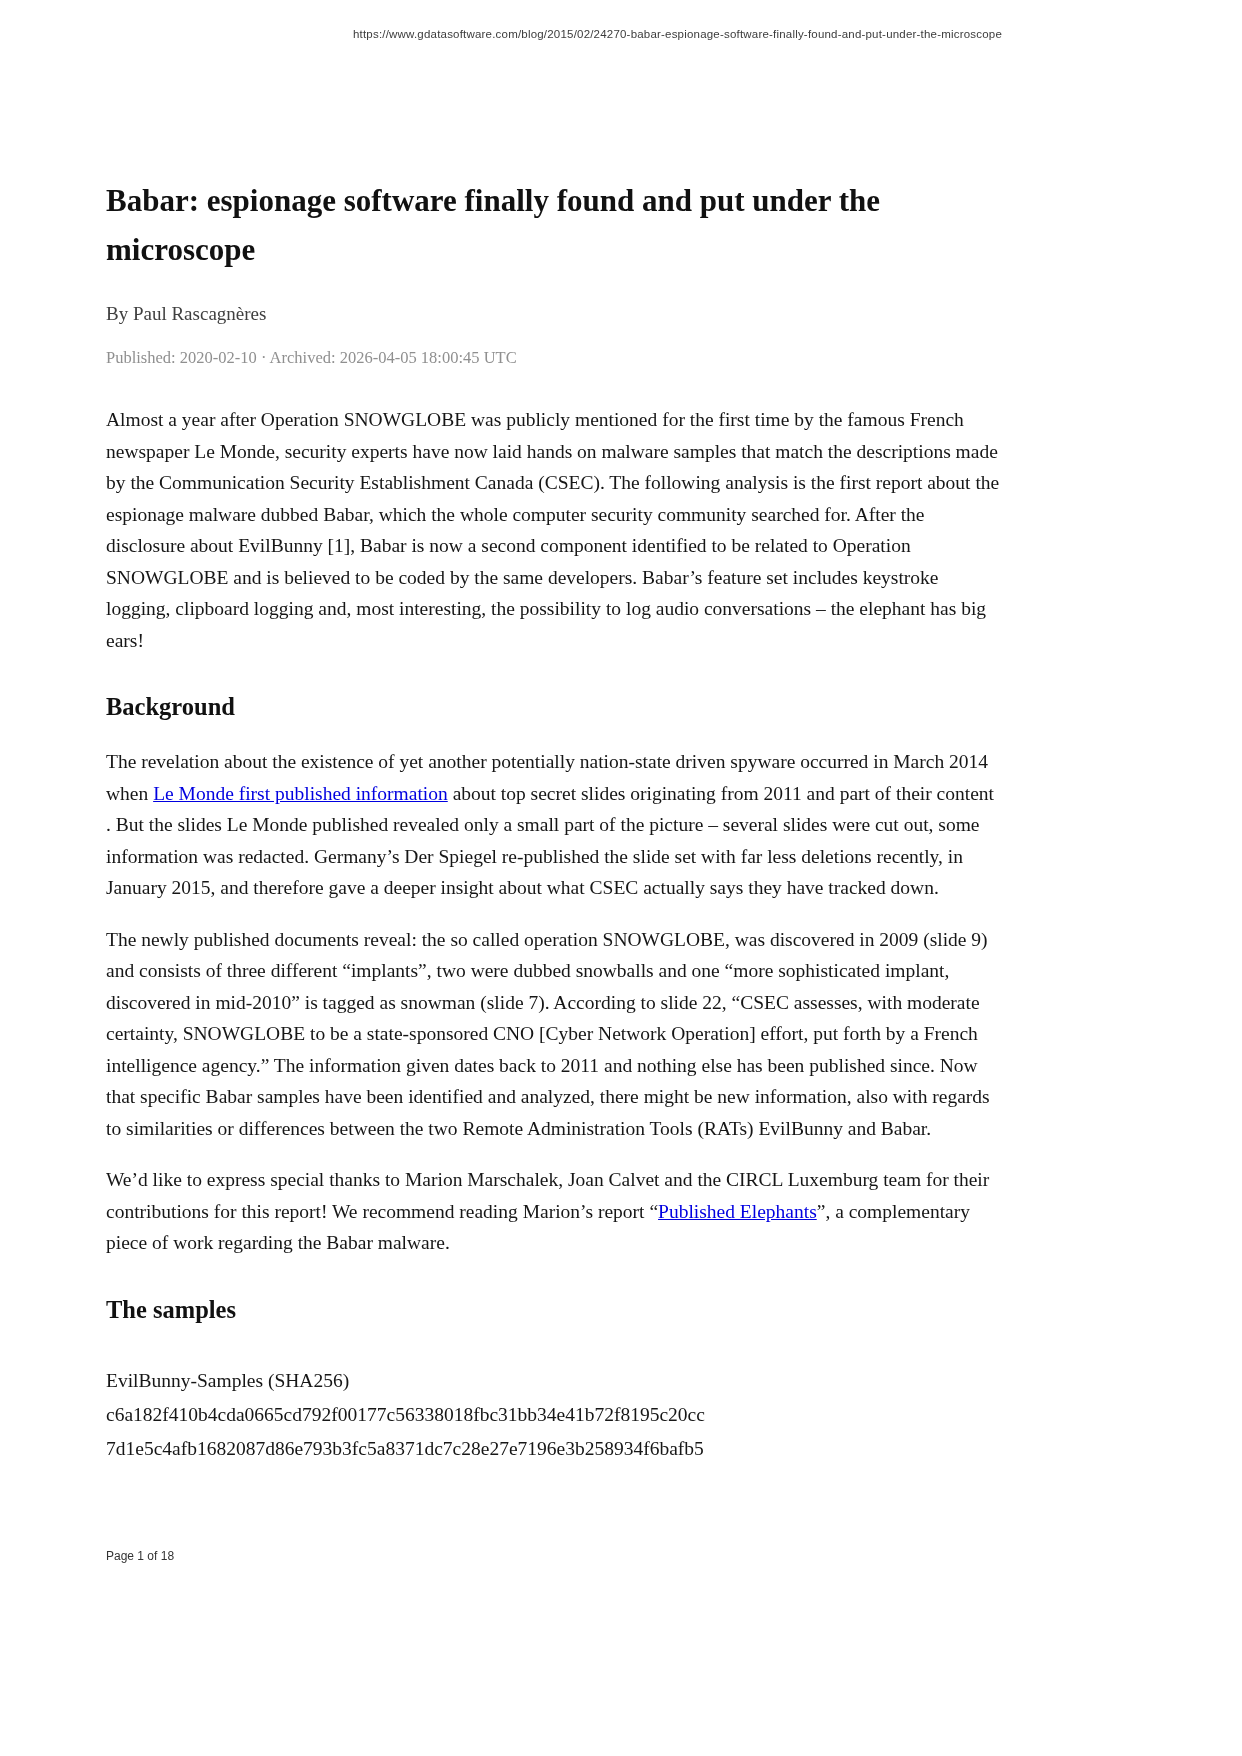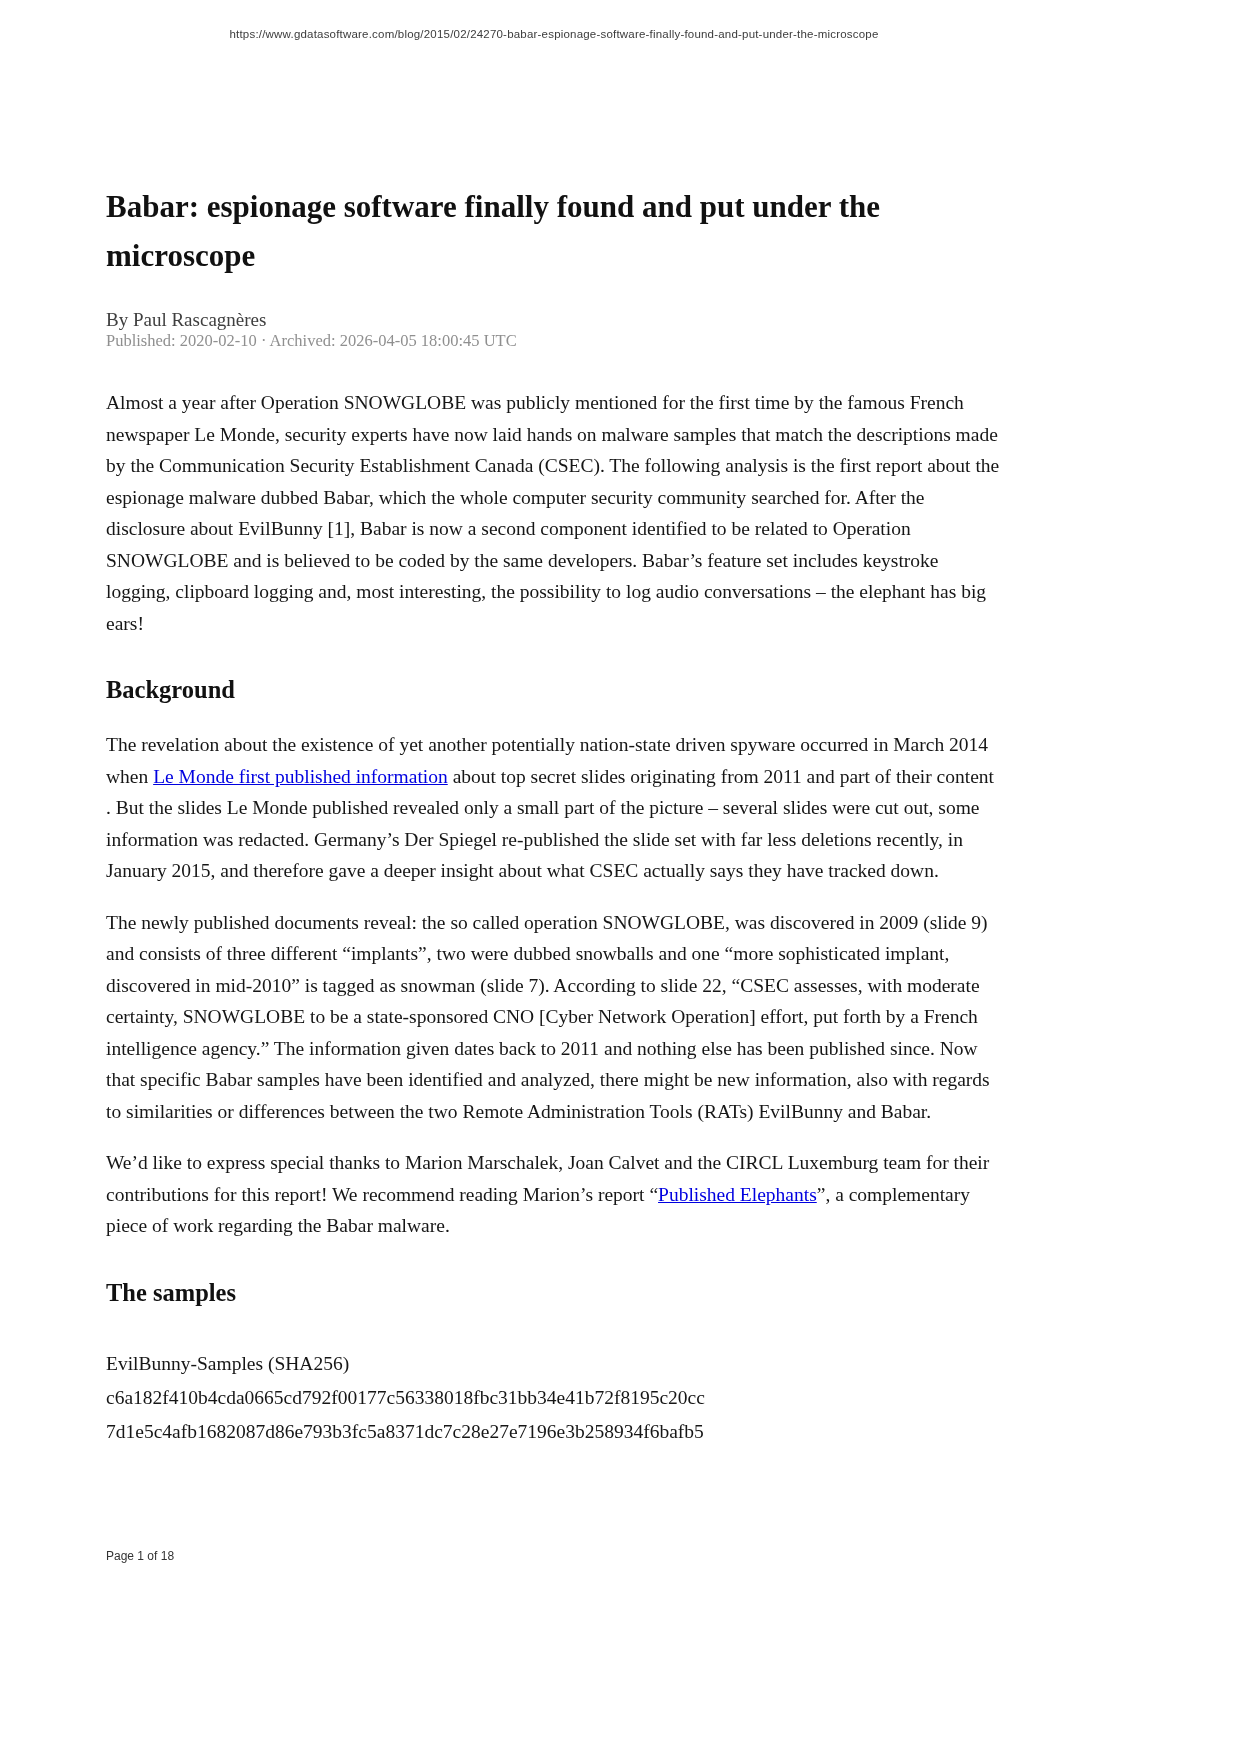--- a/index.html
+++ b/index.html
@@ -14,43 +14,44 @@
       width: 1242px;
       height: 1756px;
       background: #ffffff;
       overflow: hidden;
     }
     .print-header {
       position: absolute;
       top: 28px;
       left: 106px;
       width: 896px;
-      text-align: center;
+      text-align: right;
       font-family: "Liberation Sans", sans-serif;
       font-size: 11.5px;
       color: #3c3c3c;
       letter-spacing: 0.2px;
       white-space: nowrap;
     }
     .content {
       position: absolute;
       left: 106px;
-      top: 182px;
+      top: 176px;
       width: 896px;
     }
     h1.article-title {
       font-size: 31px;
       line-height: 49px;
       font-weight: bold;
       color: #111111;
       margin-bottom: 29px;
     }
     p.byline {
       font-size: 19px;
       color: #3f3f3f;
+      margin-bottom: 23px;
     }
     p.meta {
       font-size: 16.5px;
       color: #8f8f8f;
       margin-bottom: 36px;
     }
     p.body {
       font-size: 19.5px;
       line-height: 31.5px;
       color: #161616;

